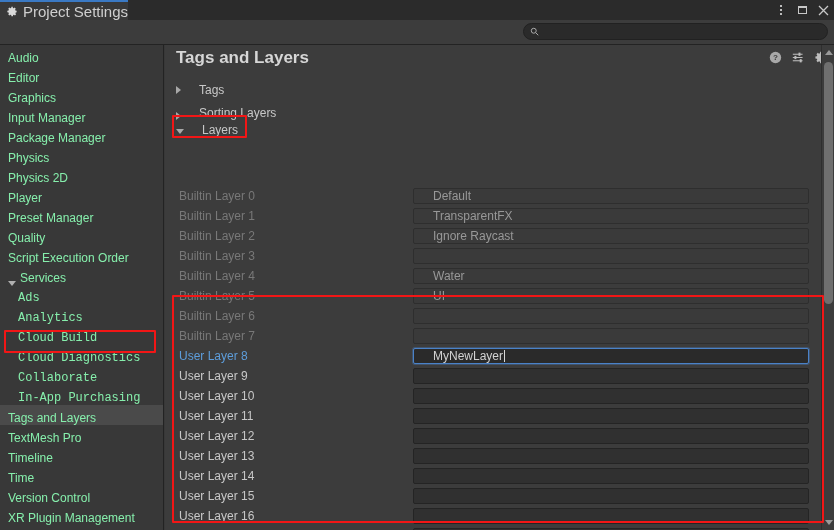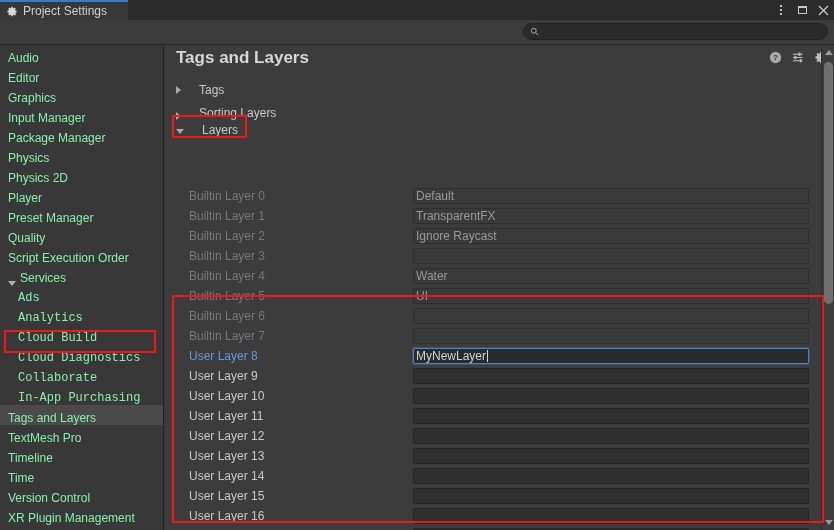--- a/index.html
+++ b/index.html
@@ -38,21 +38,21 @@
     width: 128px;
     background: #383838;
     border-top: 2px solid #3a79c4;
     box-sizing: border-box;
     display: flex;
     align-items: center;
     padding-left: 7px;
     gap: 5px;
   }
   .tab-label {
-    font-size: 12px;
+    font-size: 15px;
     color: #cfcfcf;
     white-space: nowrap;
   }
   .gear-tab {
     width: 11px; height: 11px;
     flex: 0 0 auto;
   }
   .win-controls {
     position: absolute;
     right: 4px; top: 0;
@@ -216,39 +216,39 @@
     width: 650px;
   }
   .lrow {
     height: 20px;
     display: flex;
     align-items: center;
     position: relative;
   }
   .lrow .lname {
     position: absolute;
-    left: 24px;
+    left: 14px;
     font-size: 12px;
     color: #c8c8c8;
     white-space: nowrap;
   }
   .lrow.builtin .lname { color: #787878; }
   .lrow.active .lname { color: #5d9ddb; }
   .lfield {
     position: absolute;
     left: 248px;
     width: 396px;
     height: 16px;
     box-sizing: border-box;
     background: #303030;
     border: 1px solid #242424;
     border-radius: 2px;
     display: flex;
     align-items: center;
-    padding-left: 2px;
+    padding-left: 19px;
     font-size: 12px;
     color: #a5a5a5;
     overflow: hidden;
   }
   .lrow.builtin .lfield {
     background: #3a3a3a;
     border-color: #2e2e2e;
     color: #989898;
   }
   .lrow.active .lfield {

